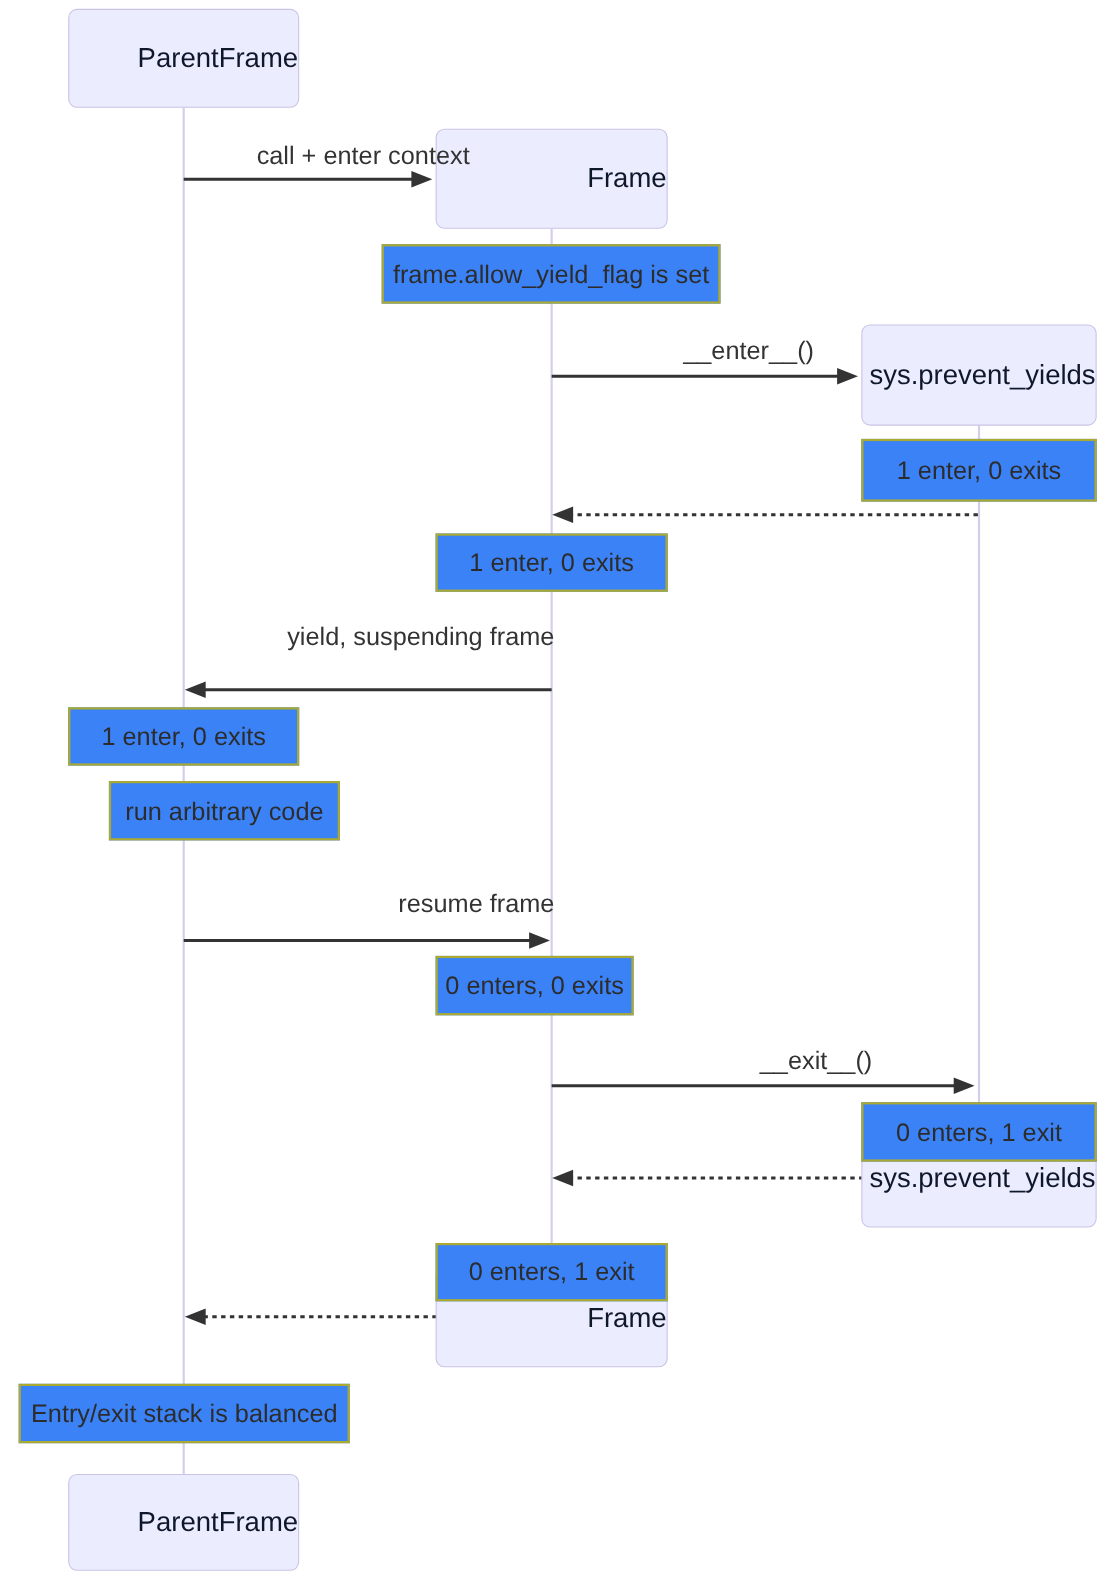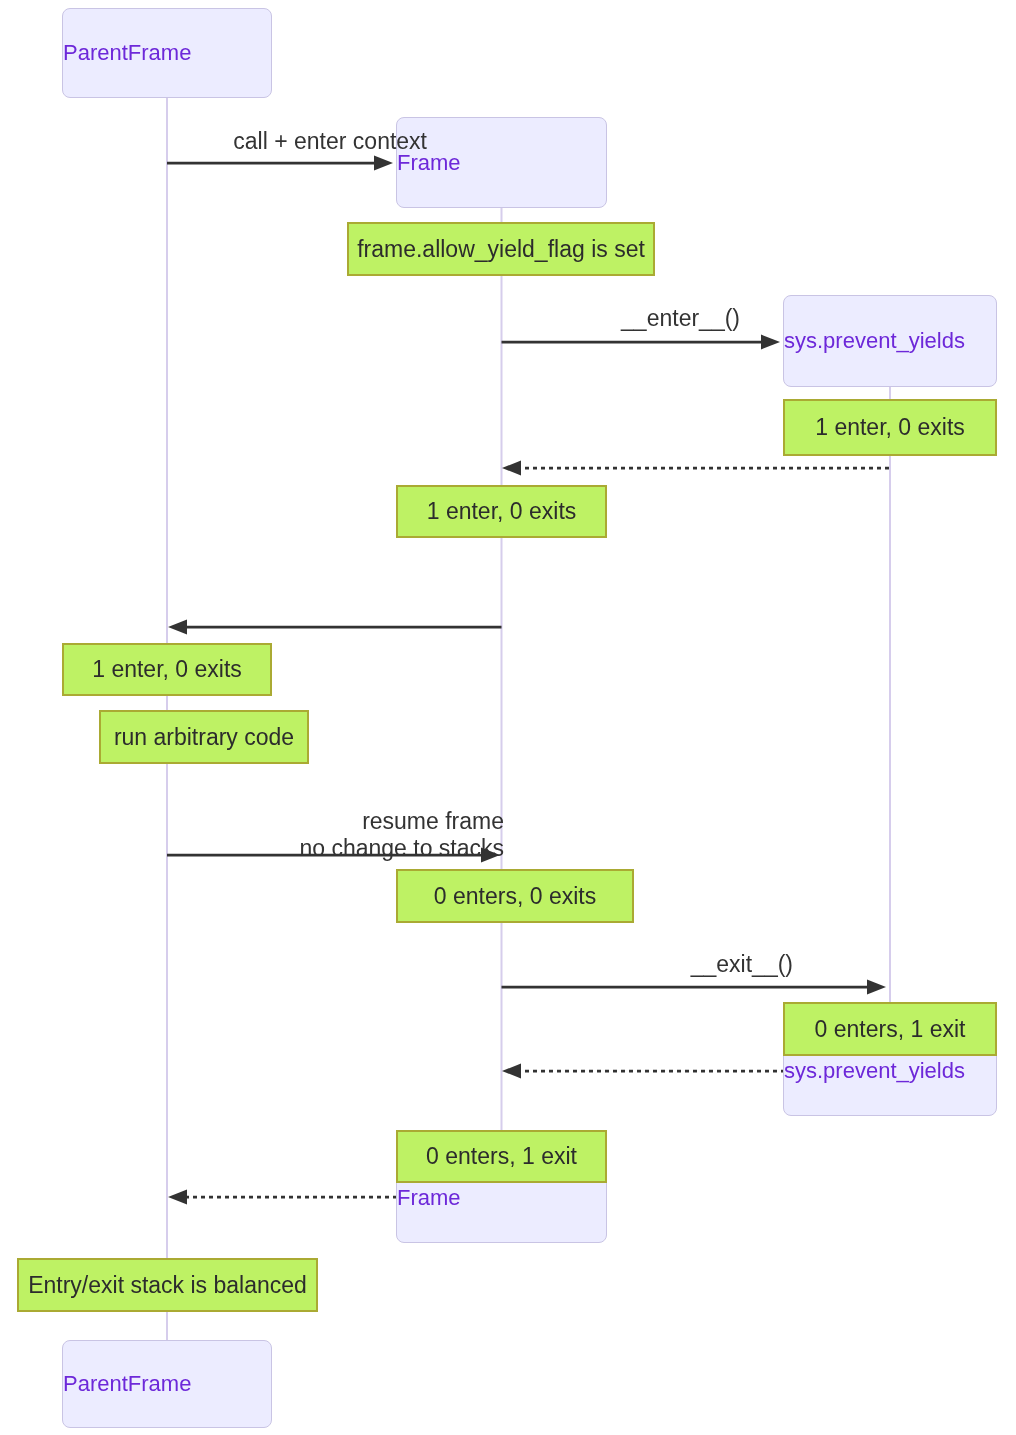--- a/index.html
+++ b/index.html
@@ -17,29 +17,29 @@
     width: 1016px; height: 1435px;
     z-index: 1;
   }
   .box {
     position: absolute;
     background: #ECECFF;
     border: 1.5px solid #C9C4E4;
     border-radius: 8px;
     display: flex;
     align-items: center;
-    justify-content: flex-start;
-    font-size: 22px;
-    color: #6d28d9;
+    justify-content: flex-end;
+    font-size: 25px;
+    color: #0f172a;
     z-index: 2;
     box-sizing: border-box;
   }
   .note {
     position: absolute;
-    background: #bef264;
+    background: #3b82f6;
     border: 2px solid #AAAA33;
     display: flex;
     align-items: center;
     justify-content: center;
     font-size: 23px;
     color: #2c2c2c;
     z-index: 3;
     box-sizing: border-box;
     white-space: nowrap;
   }
@@ -117,40 +117,40 @@
   </div>
   <div class="note" style="left:396px; top:485px; width:211px; height:53px;">
     <span>1 enter, 0 exits</span>
   </div>
   <div class="note" style="left:62px; top:643px; width:210px; height:53px;">
     <span>1 enter, 0 exits</span>
   </div>
   <div class="note" style="left:62px; top:710px; width:210px; height:54px;margin-left:37px;">
     <span>run arbitrary code</span>
   </div>
-  <div class="note" style="left:396px; top:869px; width:238px; height:54px;">
+  <div class="note" style="left:396px; top:869px; width:180px; height:54px;">
     <span>0 enters, 0 exits</span>
   </div>
   <div class="note" style="left:783px; top:1002px; width:214px; height:54px;">
     <span>0 enters, 1 exit</span>
   </div>
   <div class="note" style="left:396px; top:1130px; width:211px; height:53px;">
     <span>0 enters, 1 exit</span>
   </div>
   <div class="note" style="left:17px; top:1258px; width:301px; height:54px;">
     <span>Entry/exit stack is balanced</span>
   </div>
 
   <div class="msg-label" style="left:127px; top:128px; width:300px;">call + enter context</div>
 
   <div class="msg-label" style="left:540px; top:305px; width:200px;">__enter__()</div>
 
   <div class="msg-label" style="left:164px; top:565px; width:340px;">
+    <div>yield, suspending frame</div>
   </div>
 
   <div class="msg-label" style="left:164px; top:768px; width:340px;margin-top:40px;">
     <div>resume frame</div>
-    <div>no change to stacks</div>
   </div>
 
   <div class="msg-label" style="left:593px; top:951px; width:200px;">__exit__()</div>
 
 </div>
 
 </body></html>

